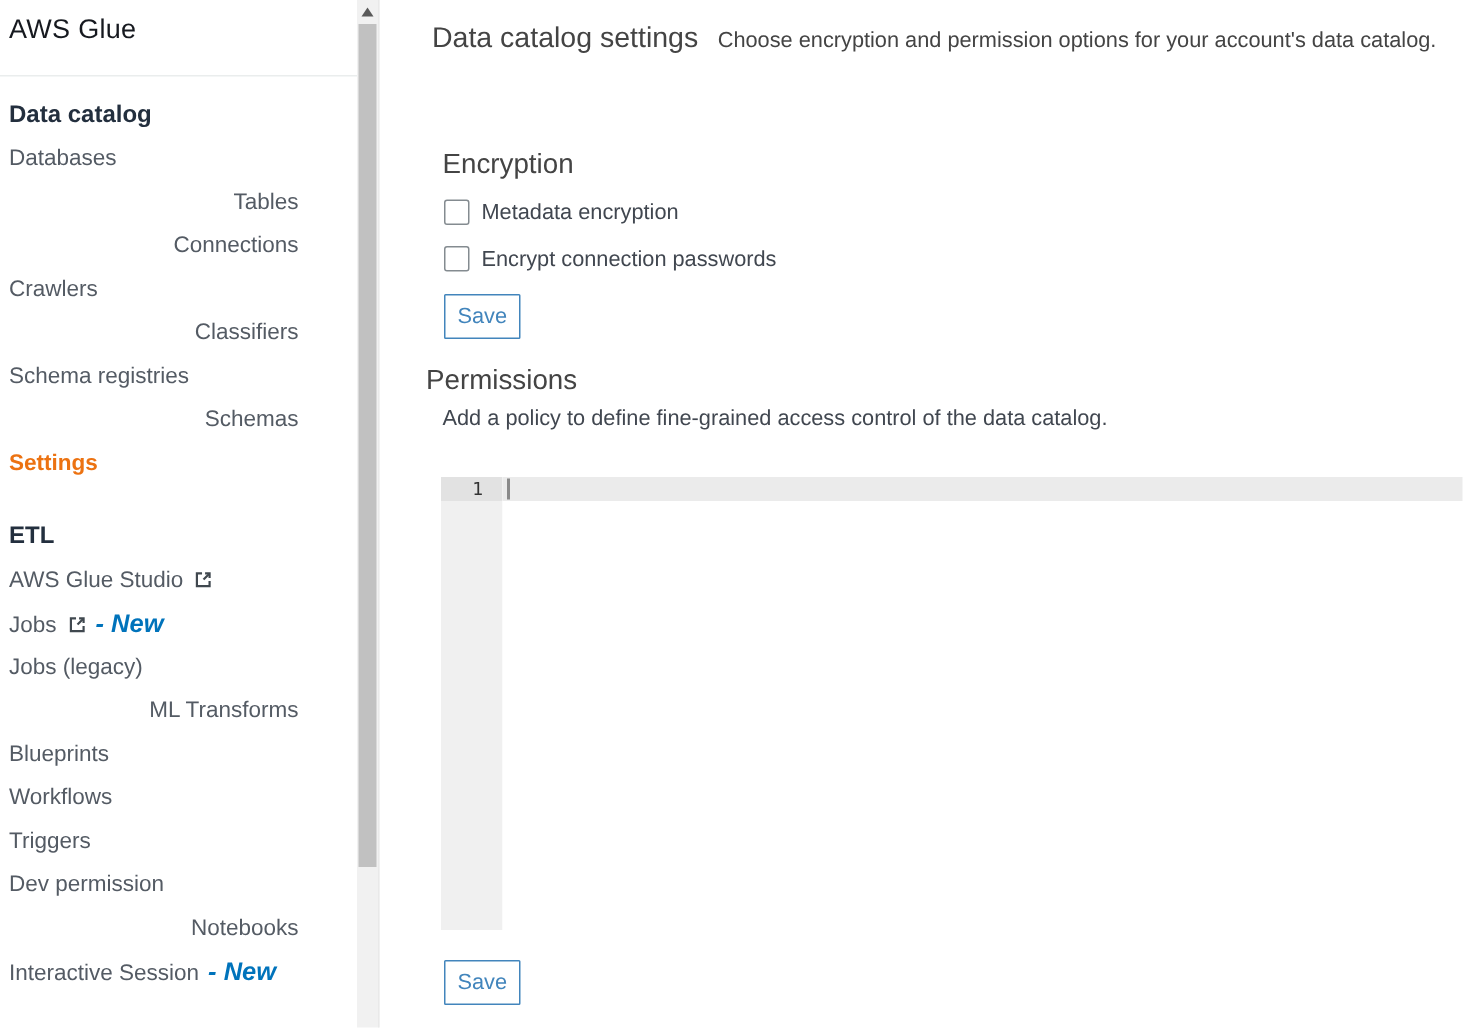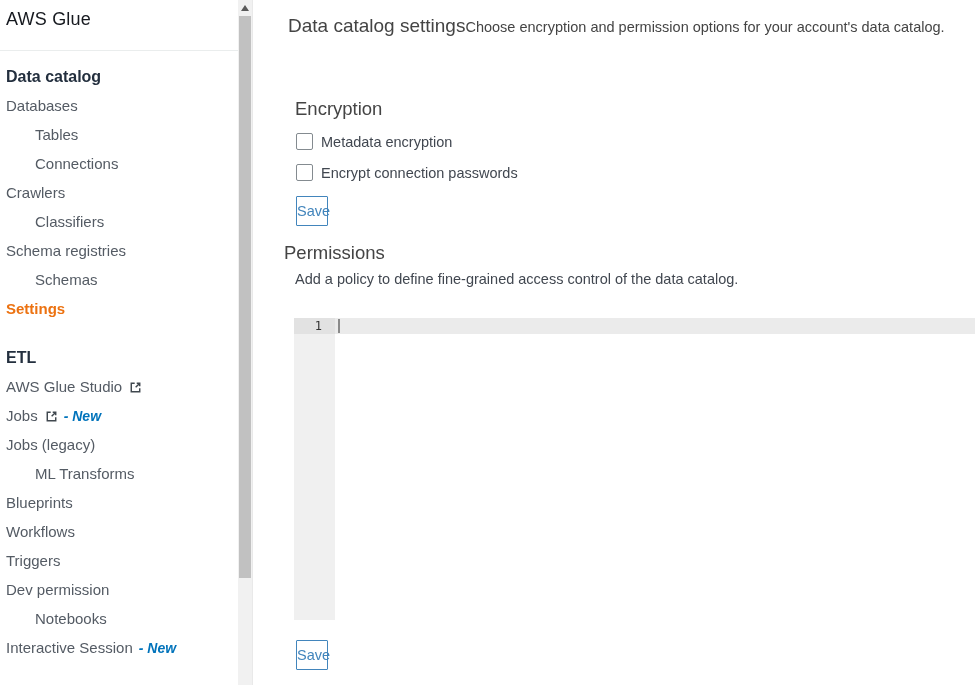--- a/index.html
+++ b/index.html
@@ -17,65 +17,65 @@
     font-size:18px; font-weight:normal; color:#16191f; letter-spacing:.2px;
   }
   .sidebar-divider { position:absolute; left:0; top:50px; width:238px; border-top:1px solid #eaeded; }
   .sidebar-nav { position:absolute; top:62px; left:0; width:199px; }
   .nav-item, .nav-section {
     height:29px; line-height:29px; padding-left:6px;
     font-size:15px; color:#545b64; white-space:nowrap;
   }
   .nav-item { cursor:pointer; }
   .nav-section { font-weight:bold; color:#232f3e; font-size:16px; }
-  .indent { padding-left:35px; }
+  .indent { padding-left:3px;text-align:right; }
   .active-nav { color:var(--accent-orange,#ec7211); font-weight:bold; }
   .gap { margin-top:20px; }
   .ext { margin-left:7px; }
   .ext svg { vertical-align:-2px; }
   .new-badge {
     color:var(--new-blue,#0073bb); font-weight:bold; font-style:italic;
-    font-size:14px; margin-left:6px;
+    font-size:17px; margin-left:6px;
   }
 
   
   .scrollbar {
     position:absolute; left:238px; top:0; width:15px; height:685px;
     background:#f1f1f1; border-right:1px solid #e9e9e9; box-sizing:border-box;
   }
   .scroll-arrow {
     position:absolute; top:5px; left:3px; width:0; height:0;
     border-left:4px solid transparent; border-right:4px solid transparent;
     border-bottom:6px solid #5a5a5a;
   }
   .scroll-thumb { position:absolute; top:16px; left:1px; width:12px; height:562px; background:#c1c1c1; }
 
   
   .content { position:absolute; left:254px; top:0; width:721px; height:685px; background:#fff; }
   .page-header {
     position:absolute; left:34px; top:15px;
-    display:flex; align-items:baseline; white-space:nowrap;
+    display:flex; align-items:baseline; gap:13px; white-space:nowrap;
   }
   .page-header h2 { margin:0; font-size:19px; font-weight:normal; color:#444; }
   .page-subtitle { font-size:14.5px; color:#444; }
 
   .section-heading { position:absolute; margin:0; font-size:18.5px; font-weight:normal; color:#444; }
   .enc { left:41px; top:98px; }
   .perm { left:30px; top:242px; }
 
   .checkbox-row { position:absolute; left:42px; display:flex; align-items:center; gap:8px; }
   .row1 { top:133px; } .row2 { top:164px; }
   .checkbox {
     width:15px; height:15px; border:1px solid #848b90; border-radius:2px;
     background:#fff; display:inline-block; flex:0 0 auto; cursor:pointer;
   }
   .checkbox-row label { font-size:14.5px; color:#414750; }
 
   .save-btn {
-    position:absolute; left:42px; width:32px; height:30px;
+    position:absolute; left:42px; width:51px; height:30px;
     background:#fff; border:1px solid var(--save-blue,#4285bc);
     color:var(--save-blue,#4285bc);
     font-size:14.5px; font-family:"Liberation Sans", sans-serif;
     border-radius:1px; padding:0; cursor:pointer;
   }
   .save1 { top:196px; } .save2 { top:640px; }
 
   .perm-desc { position:absolute; left:41px; top:271px; margin:0; font-size:14.5px; color:#414750; }
 
   

